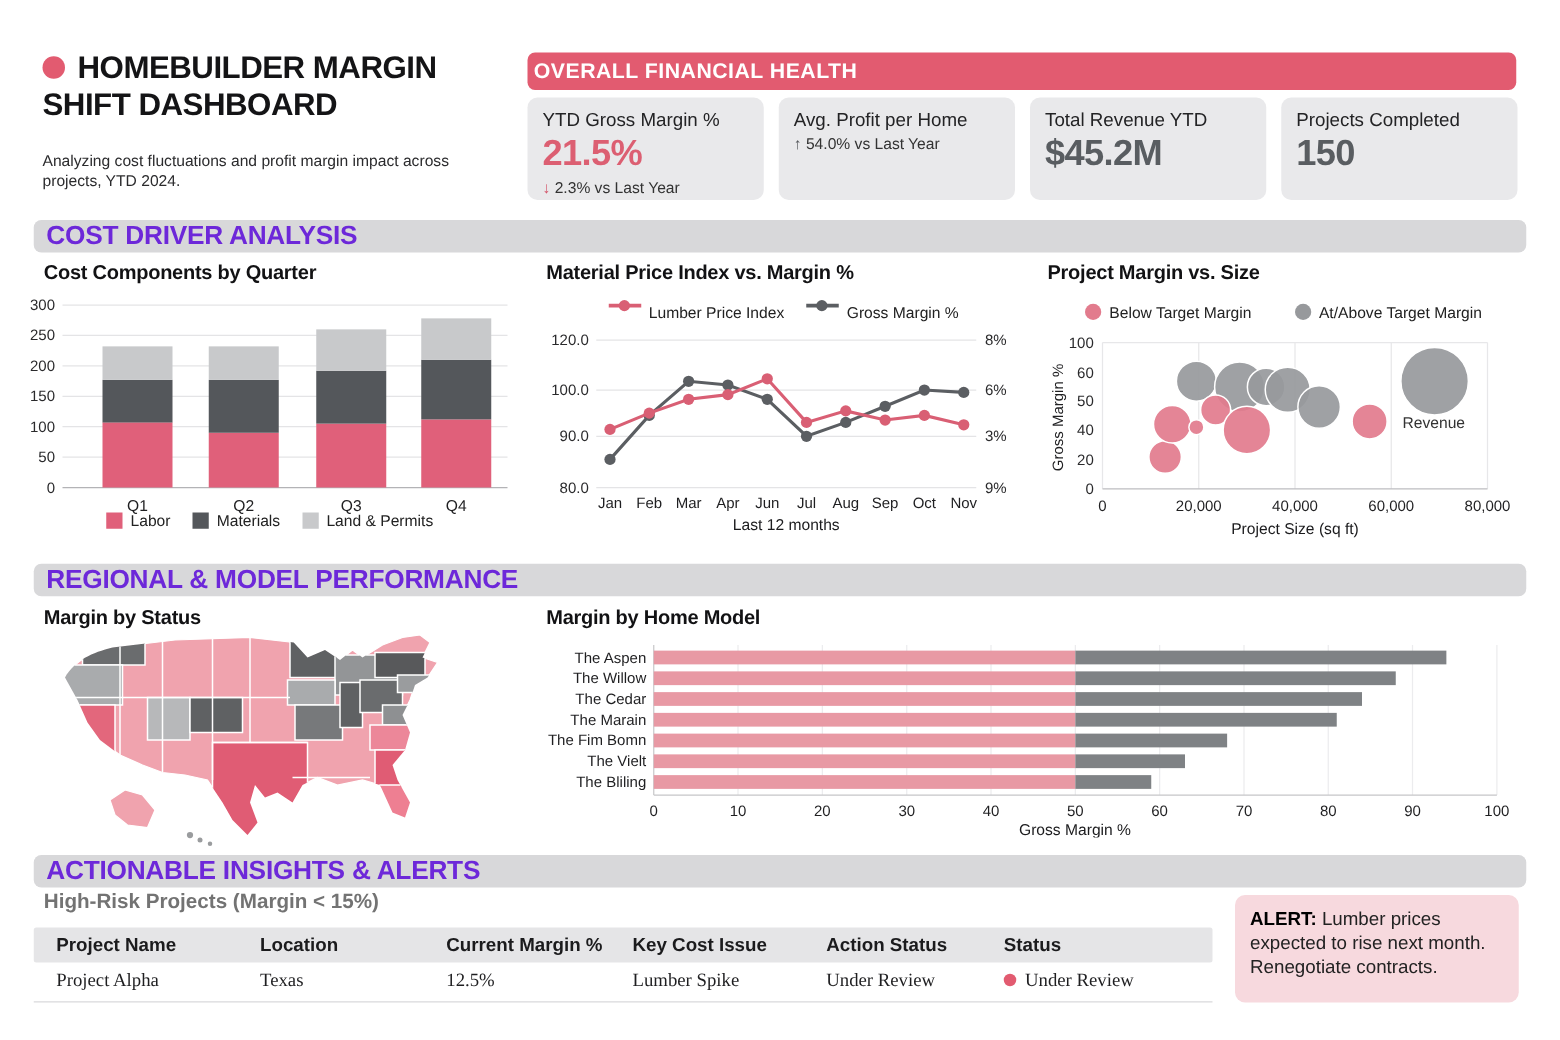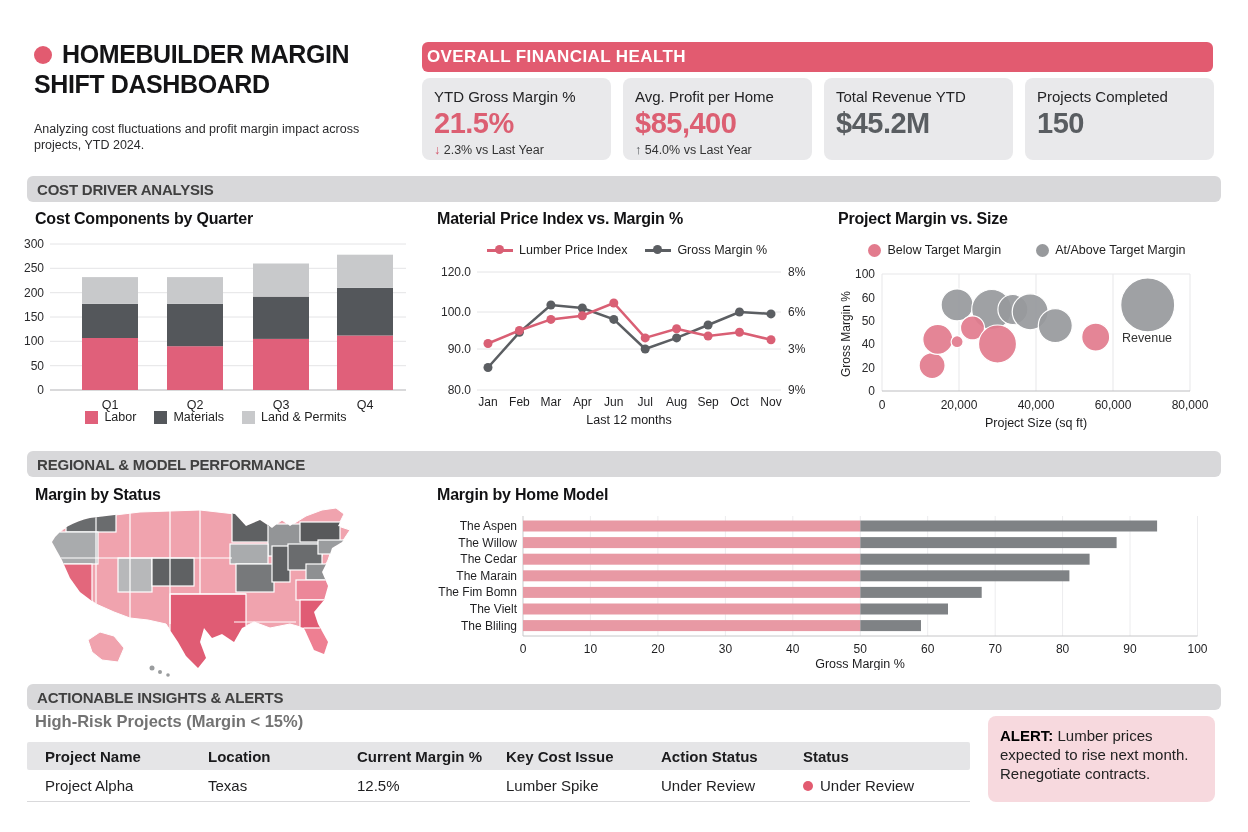--- a/index.html
+++ b/index.html
@@ -18,35 +18,35 @@
   .kpi-card{top:78px;width:189px;height:82px;background:#e9e9eb;border-radius:8px;box-sizing:border-box;padding:10px 12px 16px 12px;}
   .kpi-label{font-size:15px;color:#232325;}
   .kpi-value{font-size:29px;font-weight:bold;margin-top:2px;letter-spacing:-0.5px;}
   .kpi-value.pink{color:#dc5f72;}
   .kpi-value.gray{color:#595d61;}
   .kpi-delta{font-size:12.5px;color:#333;margin-top:3px;}
   .kpi-delta .arrow.down{color:#d4576c;}
   .kpi-delta .arrow.up{color:#55585c;}
   
   .section-bar{left:27px;width:1194px;height:26px;background:#d8d8da;border-radius:6px;display:flex;align-items:center;padding-left:10px;box-sizing:border-box;}
-  .section-bar span{font-weight:bold;font-size:15px;color:#404040;letter-spacing:-0.2px;}
+  .section-bar span{font-weight:bold;font-size:21px;color:#6d28d9;letter-spacing:-0.2px;}
   .chart-title{font-weight:bold;font-size:16px;color:#121214;letter-spacing:-0.2px;}
   
   .legend{display:flex;align-items:center;justify-content:center;gap:18px;font-size:12.5px;color:#222;}
-  .legend .item{display:flex;align-items:center;gap:6px;}
+  .legend .item{display:flex;align-items:flex-start;gap:6px;}
   .swatch{width:13px;height:13px;display:inline-block;}
   .dotmark{width:13px;height:13px;border-radius:50%;display:inline-block;}
   .linemark{width:26px;height:3px;display:inline-block;position:relative;}
   .linemark i{position:absolute;left:8px;top:-3.5px;width:9px;height:9px;border-radius:50%;display:block;}
   
   .insights-subtitle{left:35px;top:712px;font-weight:bold;font-size:16.5px;color:#737373;}
   .risk-table{left:27px;top:742px;width:943px;font-size:15px;}
   .t-row{display:grid;grid-template-columns:163px 149px 149px 155px 142px 185px;align-items:center;}
   .t-head{background:#e5e5e7;height:28px;font-weight:bold;color:#1b1b1d;border-radius:2px;}
-  .t-body{height:31px;border-bottom:1.5px solid #d9d9db;color:#1f1f21;}
+  .t-body{height:31px;border-bottom:1.5px solid #d9d9db;color:#1f1f21;font-family:Liberation Serif, serif;}
   .t-cell{padding-left:18px;}
   .status-dot{display:inline-block;width:10px;height:10px;border-radius:50%;background:#e25b70;margin-right:7px;}
   .alert-box{left:988px;top:716px;width:227px;height:86px;background:#f7d9de;border-radius:8px;box-sizing:border-box;padding:10px 12px;font-size:15px;line-height:1.27;color:#222;}
   .alert-box .alert-label{color:#000000;font-weight:bold;}
   svg text{font-family:"Liberation Sans","DejaVu Sans",sans-serif;}
 </style>
 </head>
 <body>
 
 <div>
@@ -58,21 +58,20 @@
     <span>OVERALL FINANCIAL HEALTH</span>
   </div>
 
   <div class="abs kpi-card" style="left:422px;">
     <div class="kpi-label">YTD Gross Margin %</div>
     <div class="kpi-value pink">21.5%</div>
     <div class="kpi-delta"><span class="arrow down">↓</span> <span>2.3% vs Last Year</span></div>
   </div>
   <div class="abs kpi-card" style="left:623px;">
     <div class="kpi-label">Avg. Profit per Home</div>
-    <div class="kpi-value pink">$85,400</div>
     <div class="kpi-delta"><span class="arrow up">↑</span> <span>54.0% vs Last Year</span></div>
   </div>
   <div class="abs kpi-card" style="left:824px;">
     <div class="kpi-label">Total Revenue YTD</div>
     <div class="kpi-value gray">$45.2M</div>
   </div>
   <div class="abs kpi-card" style="left:1025px;">
     <div class="kpi-label">Projects Completed</div>
     <div class="kpi-value gray">150</div>
   </div>

